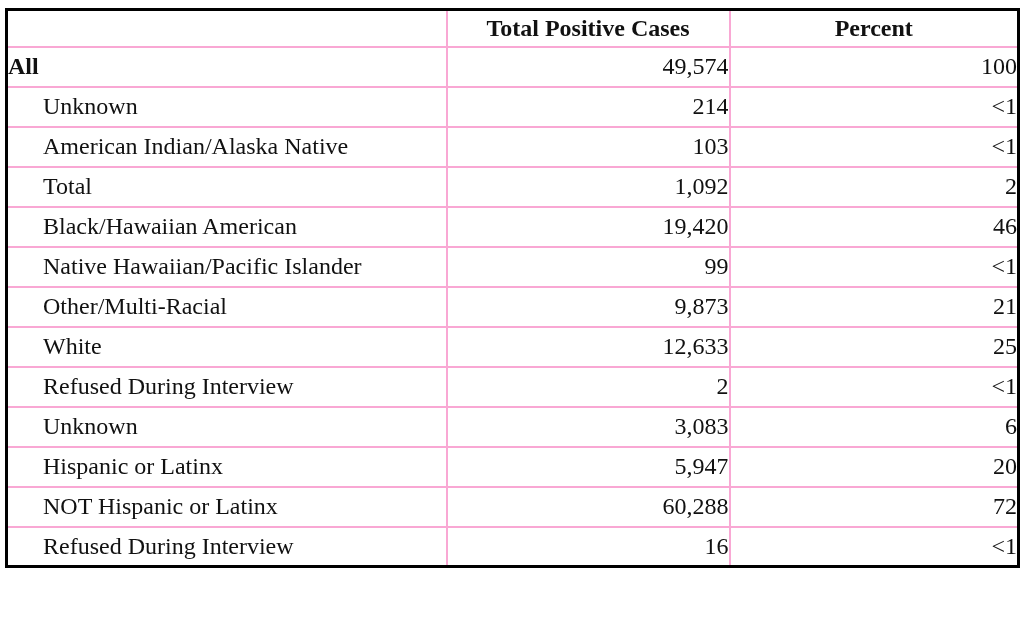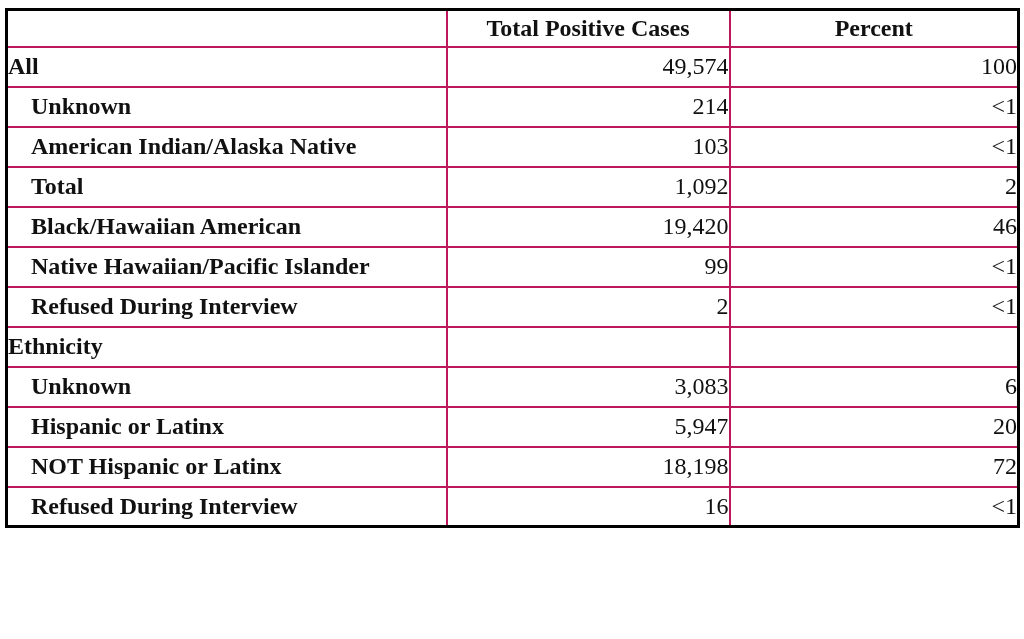--- a/index.html
+++ b/index.html
@@ -19,40 +19,40 @@
   }
   table.demo-table {
     border-collapse: collapse;
     table-layout: fixed;
     width: 1012px;
     background: #ffffff;
     border: 3px solid #000000;
   }
   .demo-table th,
   .demo-table td {
-    border: 2px solid #be185d;
+    border: 2px solid #f9a8d4;
     font-size: 24px;
     padding: 0;
     overflow: hidden;
     white-space: nowrap;
     vertical-align: middle;
   }
   .demo-table thead tr { height: 37px; }
   .demo-table tbody tr { height: 40px; }
   .demo-table th {
     font-weight: bold;
     text-align: center;
   }
   .label-cell {
     text-align: left;
     padding-left: 11px;
   }
   tr.item-row .label-cell {
-    padding-left: 23px;
-    font-weight: bold;
+    padding-left: 35px;
+    font-weight: normal;
   }
   tr.total-row .label-cell,
   tr.section-row .label-cell {
     font-weight: bold;
   }
   .num-cell {
     text-align: right;
     padding-right: 10px;
     border-radius: 16px;
   }
@@ -100,42 +100,47 @@
         <td class="label-cell">Black/Hawaiian American</td>
         <td class="num-cell">19,420</td>
         <td class="num-cell">46</td>
       </tr>
       <tr class="item-row">
         <td class="label-cell">Native Hawaiian/Pacific Islander</td>
         <td class="num-cell">99</td>
         <td class="num-cell">&lt;1</td>
       </tr>
       <tr class="item-row">
+        <td class="label-cell">Other/Multi-Racial</td>
+        <td class="num-cell num-small">9,873</td>
+        <td class="num-cell">21</td>
+      </tr>
+      <tr class="item-row">
+        <td class="label-cell">White</td>
+        <td class="num-cell">12,633</td>
+        <td class="num-cell">25</td>
+      </tr>
+      <tr class="item-row">
         <td class="label-cell">Refused During Interview</td>
         <td class="num-cell">2</td>
         <td class="num-cell">&lt;1</td>
-      </tr>
-      <tr class="section-row">
-        <td class="label-cell">Ethnicity</td>
-        <td class="num-cell"></td>
-        <td class="num-cell"></td>
       </tr>
       <tr class="item-row">
         <td class="label-cell">Unknown</td>
         <td class="num-cell">3,083</td>
         <td class="num-cell">6</td>
       </tr>
       <tr class="item-row">
         <td class="label-cell">Hispanic or Latinx</td>
         <td class="num-cell">5,947</td>
         <td class="num-cell">20</td>
       </tr>
       <tr class="item-row">
         <td class="label-cell">NOT Hispanic or Latinx</td>
-        <td class="num-cell">18,198</td>
+        <td class="num-cell">60,288</td>
         <td class="num-cell">72</td>
       </tr>
       <tr class="item-row">
         <td class="label-cell">Refused During Interview</td>
         <td class="num-cell">16</td>
         <td class="num-cell">&lt;1</td>
       </tr>
     </tbody>
   </table>
 </div>

